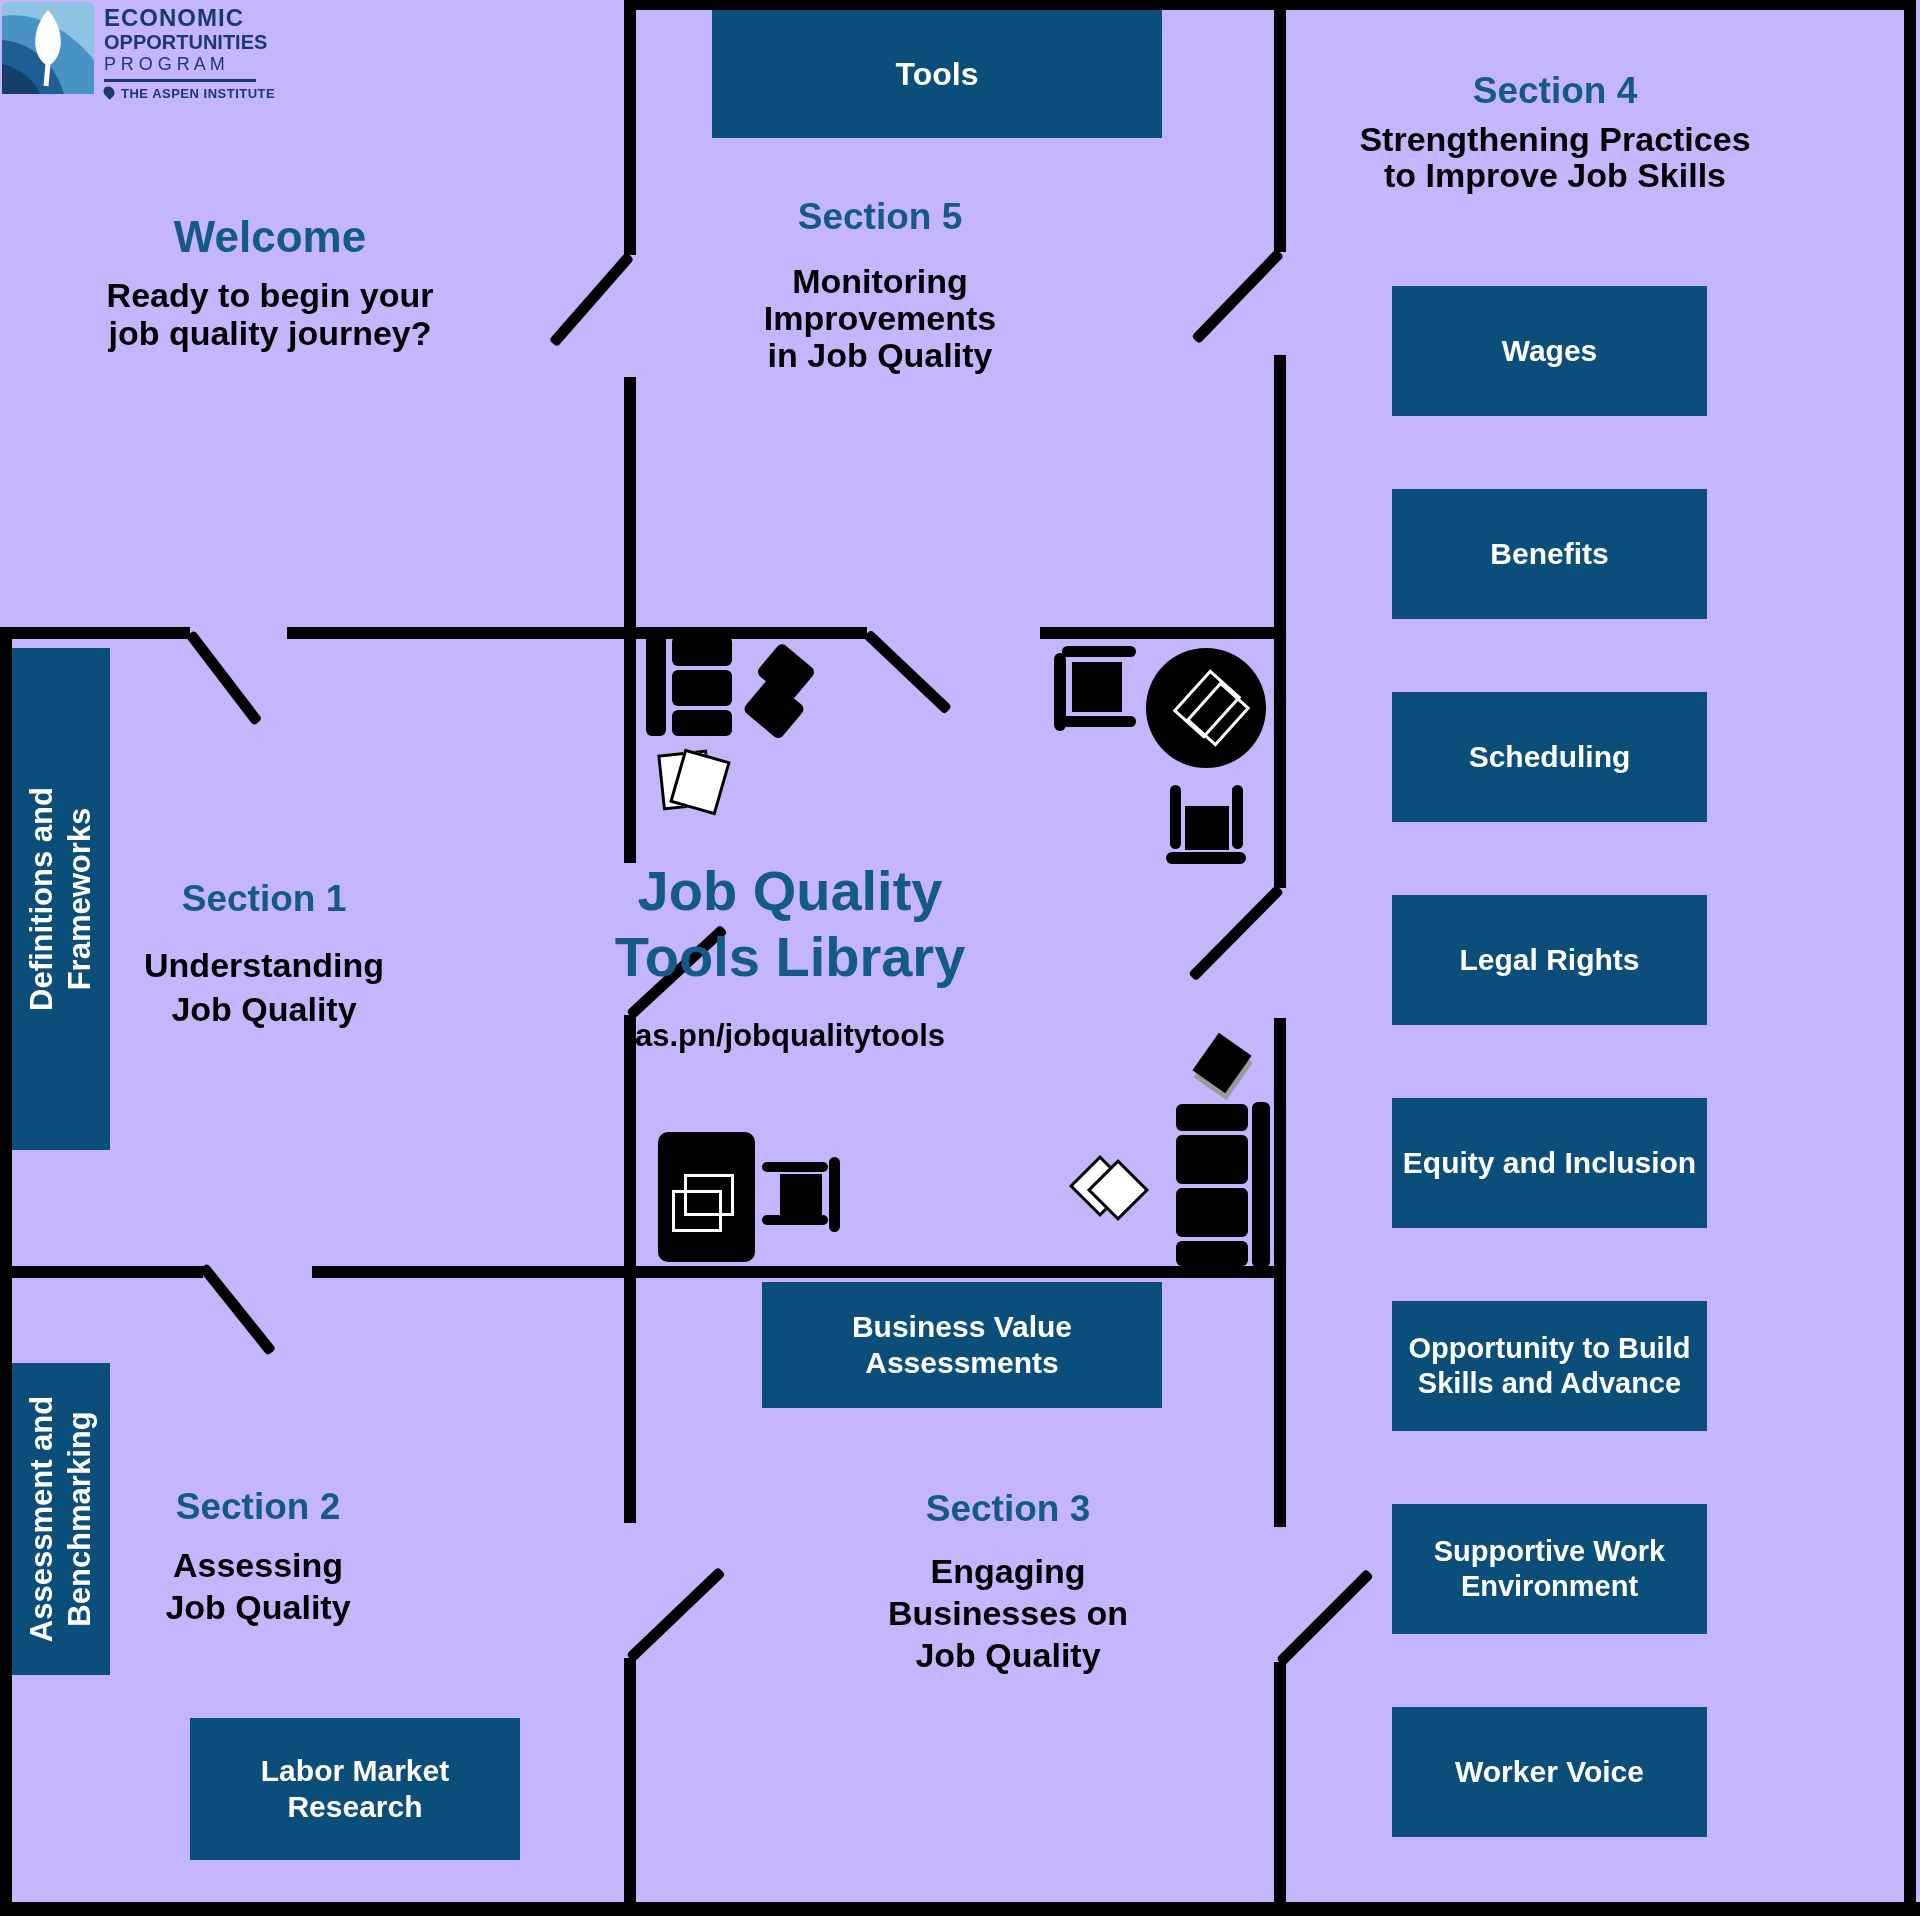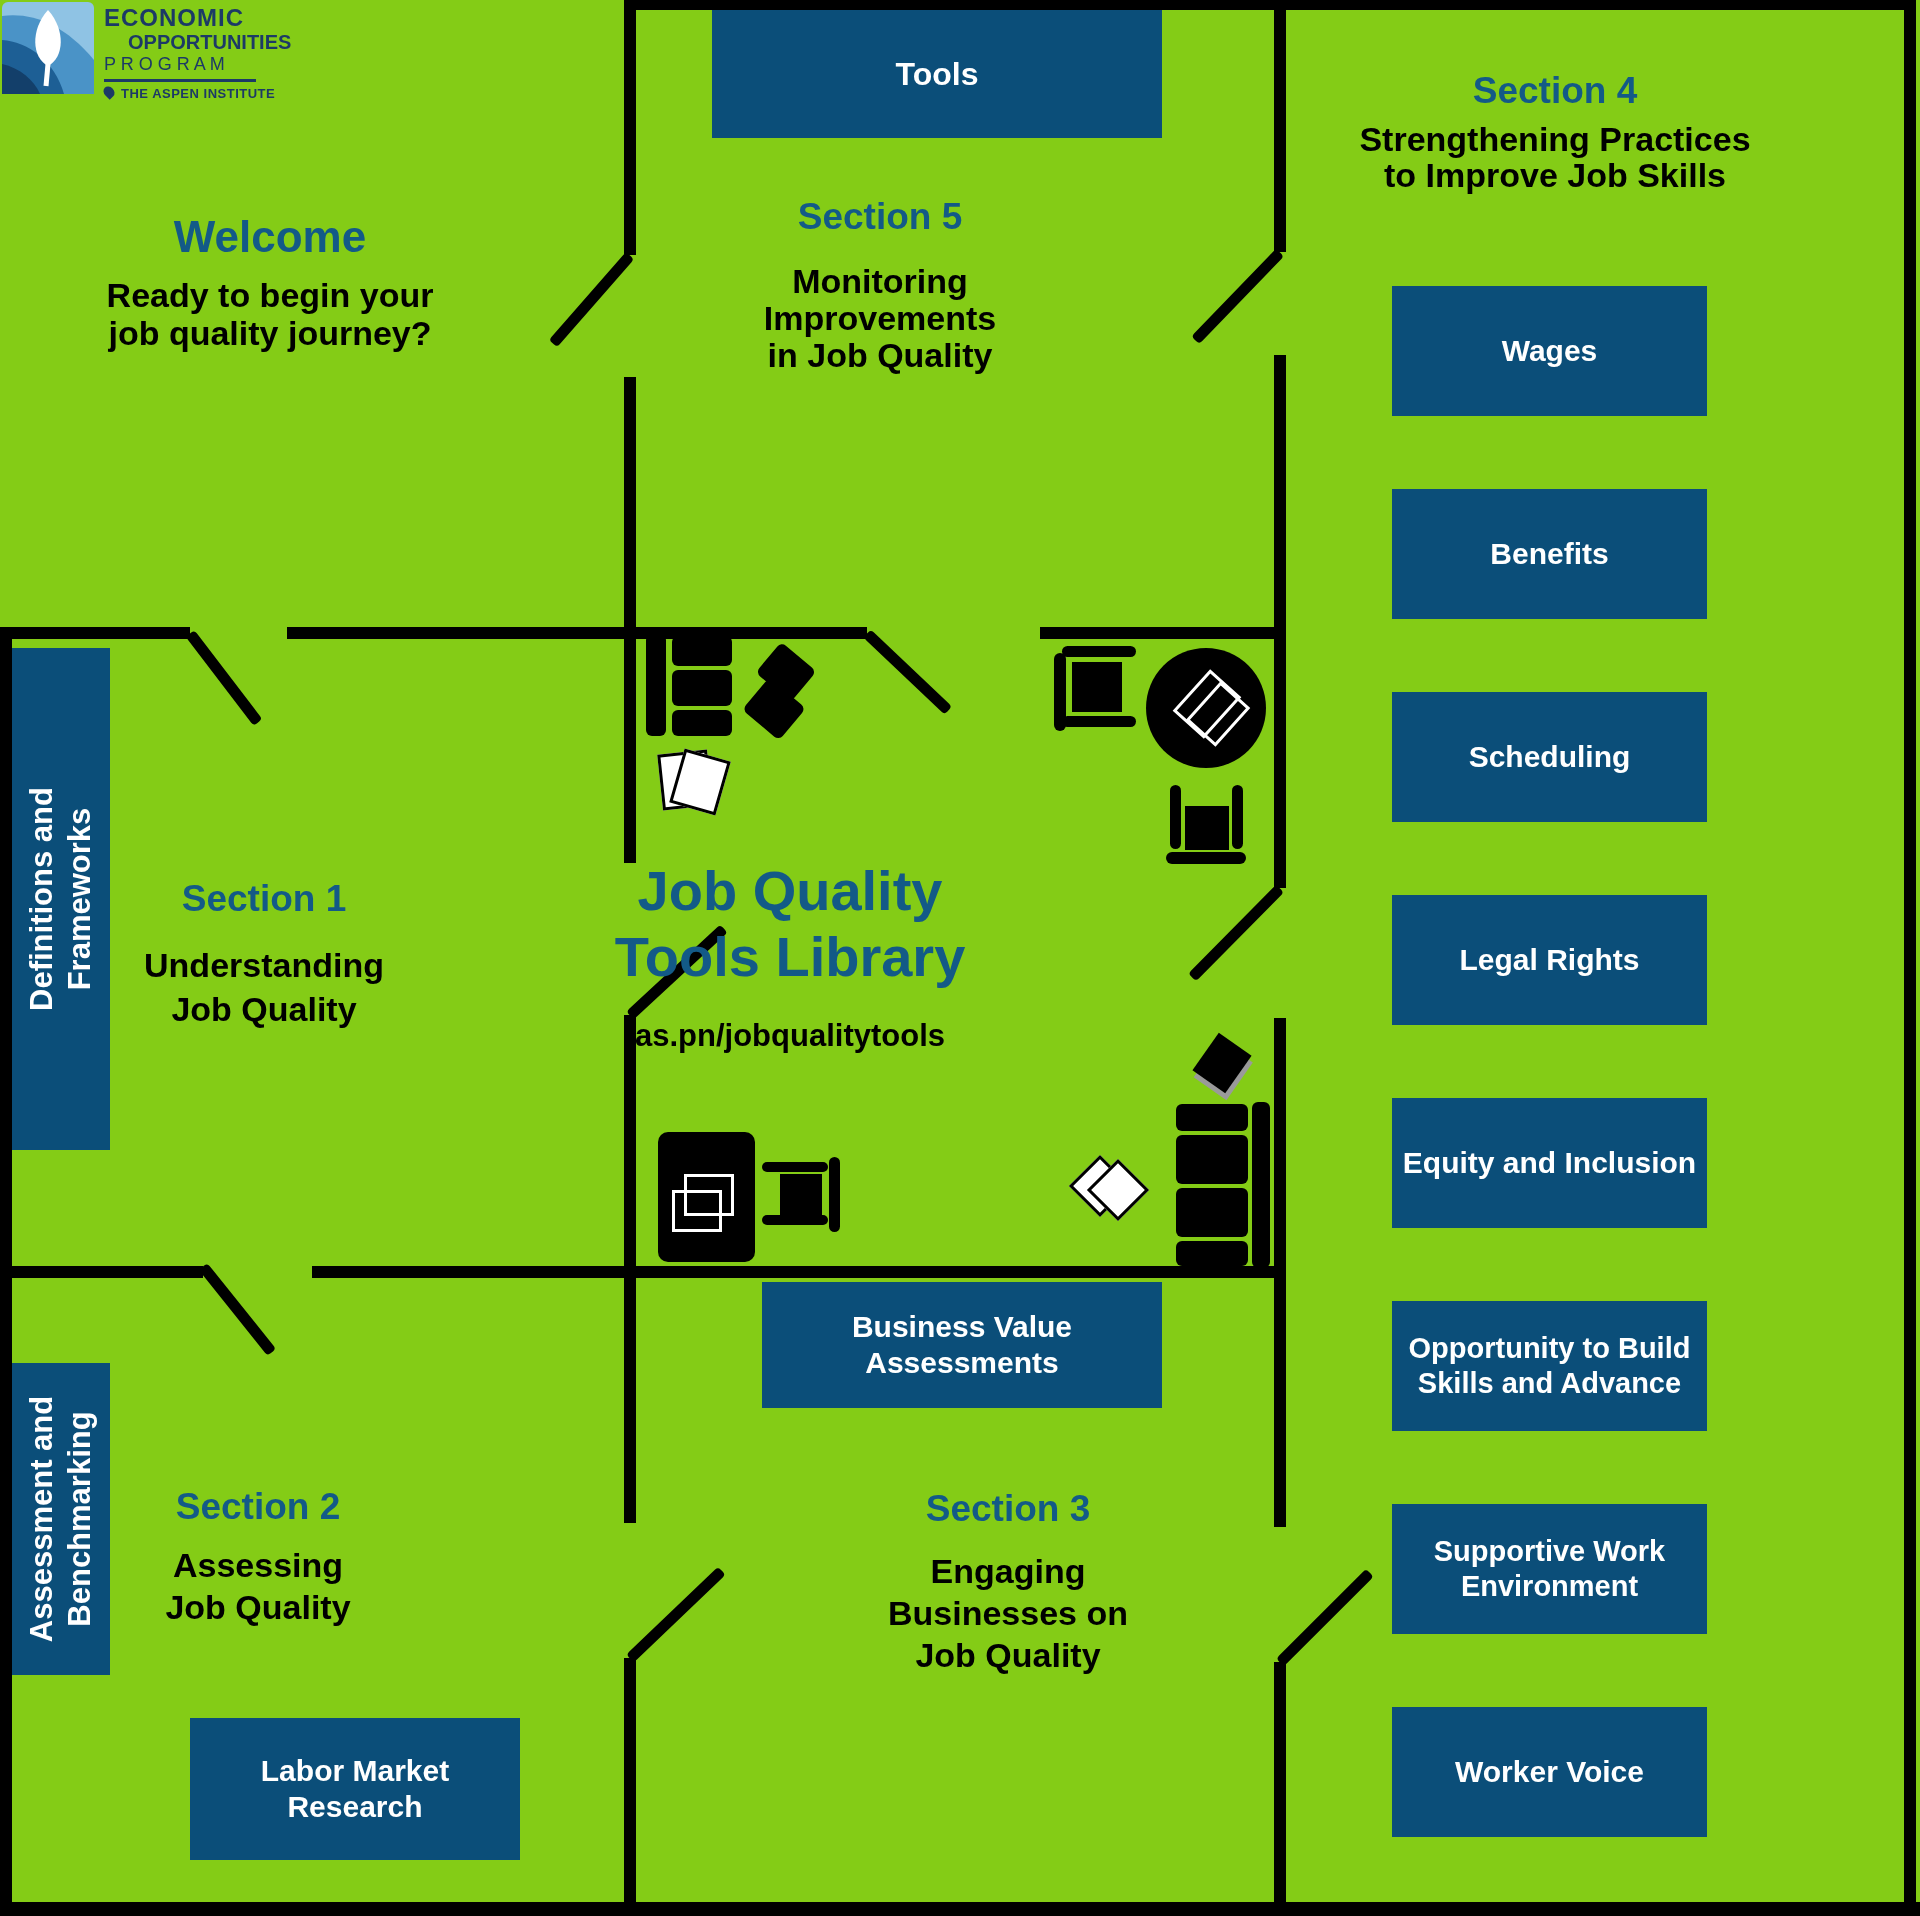--- a/index.html
+++ b/index.html
@@ -2,21 +2,21 @@
 <html><head>
 <meta charset="utf-8">
 <style>
   :root{
     --blue:#0B4E79;
     --hblue:#135A87;
     --navy:#1C3A66;
   }
   html,body{margin:0;padding:0;background:#fff;}
   #canvas{
-    position:relative;width:1920px;height:1916px;background:#84cc16;overflow:hidden;
+    position:relative;width:1920px;height:1916px;background:#c4b5fd;overflow:hidden;
     font-family:"Liberation Sans","DejaVu Sans",sans-serif;
   }
   .wall{position:absolute;background:#000;}
   .door{position:absolute;height:11px;background:#000;transform-origin:0 50%;border-radius:4px;}
   .btn{
     position:absolute;background:var(--blue);color:#fff;font-weight:700;
     display:flex;flex-direction:column;align-items:center;justify-content:center;
     text-align:center;line-height:1.2;
   }
   .btn div{white-space:nowrap;}
@@ -49,21 +49,21 @@
       <svg width="92" height="92" viewBox="0 0 92 92">
         <rect width="92" height="92" rx="6" fill="#8FC3E4"></rect>
         <path d="M0 14 C30 10 62 22 92 58 L92 92 L0 92 Z" fill="#4A93C7"></path>
         <path d="M0 38 C26 40 52 58 62 92 L0 92 Z" fill="#1D5F95"></path>
         <path d="M0 62 C18 66 32 78 38 92 L0 92 Z" fill="#133F6A"></path>
         <path d="M46 8 C28 28 30 56 46 64 C62 56 64 28 46 8 Z" fill="#FFFFFF"></path>
         <path d="M46 62 L44 84" stroke="#FFFFFF" stroke-width="5" fill="none"></path>
       </svg>
     </span>
     <div class="logo-text" style="left:104px;top:4px;font-size:24px;letter-spacing:1px;">ECONOMIC</div>
-    <div class="logo-text" style="left:104px;top:31px;font-size:20px;margin-left:24px;">OPPORTUNITIES</div>
+    <div class="logo-text" style="left:104px;top:31px;font-size:20px;">OPPORTUNITIES</div>
     <div class="logo-text" style="left:104px;top:54px;font-size:18px;font-weight:400;">P R O G R A M</div>
     <div style="position:absolute;left:104px;top:79px;width:152px;height:3px;background:var(--navy);"></div>
     <div class="logo-text" style="left:104px;top:86px;font-size:13px;letter-spacing:0.5px;"><span class="leaf"></span><span>THE ASPEN INSTITUTE</span></div>
   </div>
 
   <div class="wall" style="left:624px;top:0;width:1292px;height:10px;"></div>
   <div class="wall" style="left:0;top:1902px;width:1920px;height:14px;"></div>
   <div class="wall" style="left:0;top:627px;width:12px;height:1289px;"></div>
   <div class="wall" style="left:1904px;top:0;width:12px;height:1916px;"></div>
 

